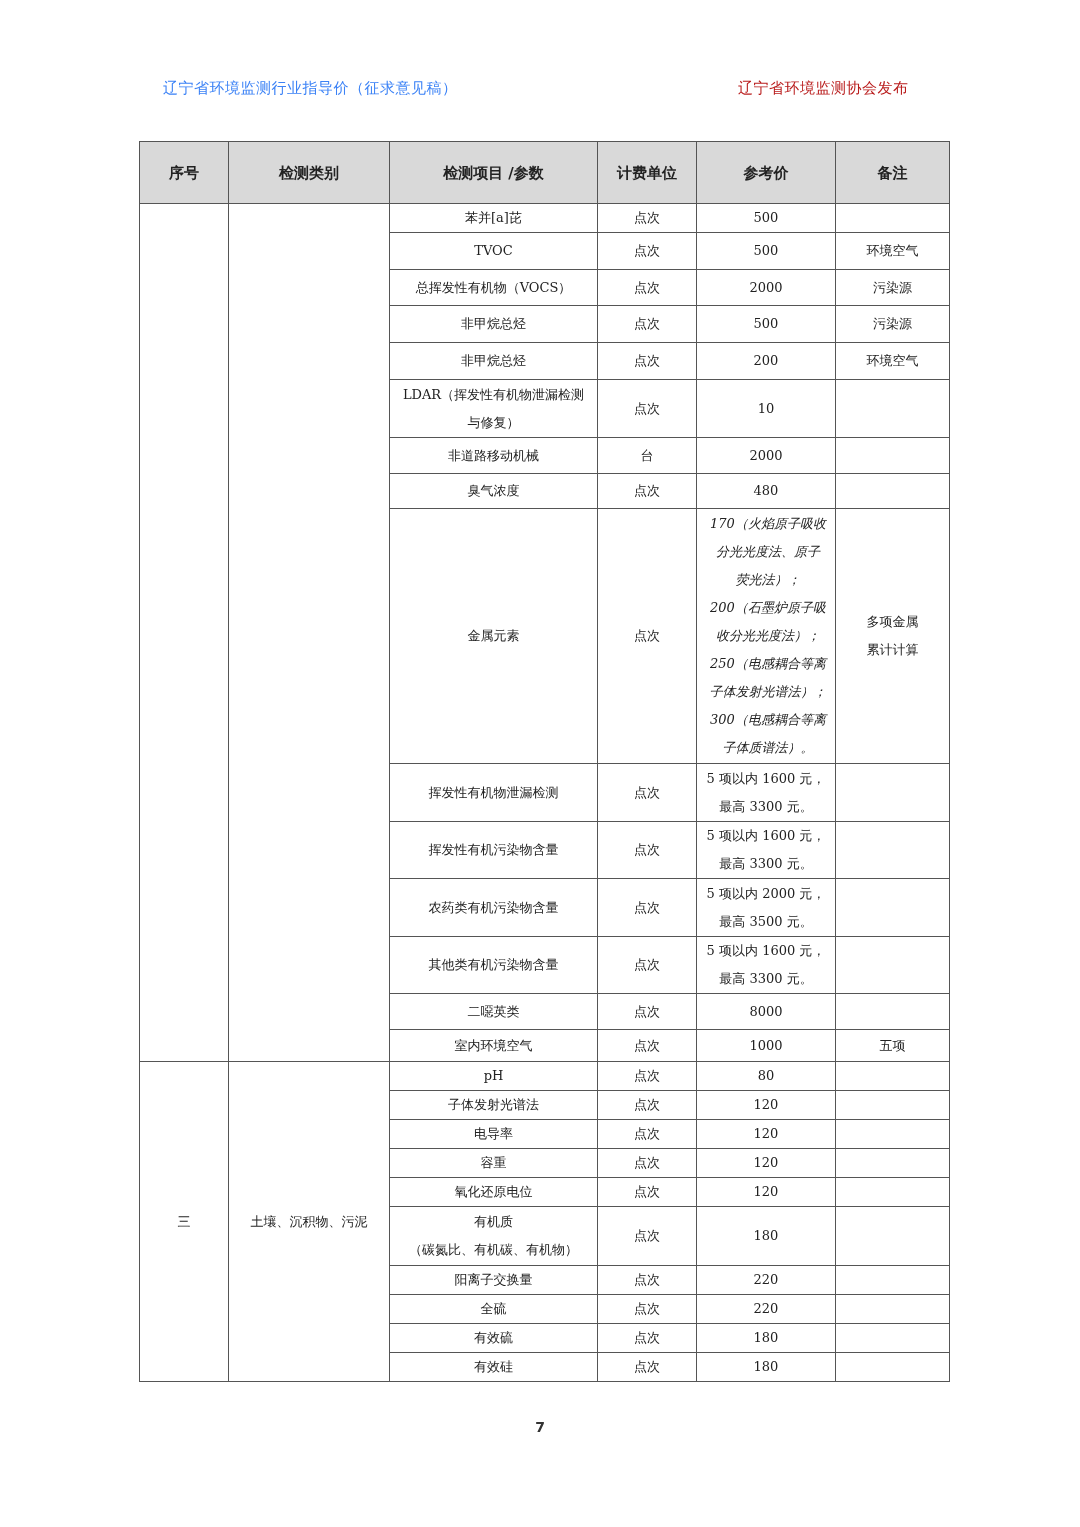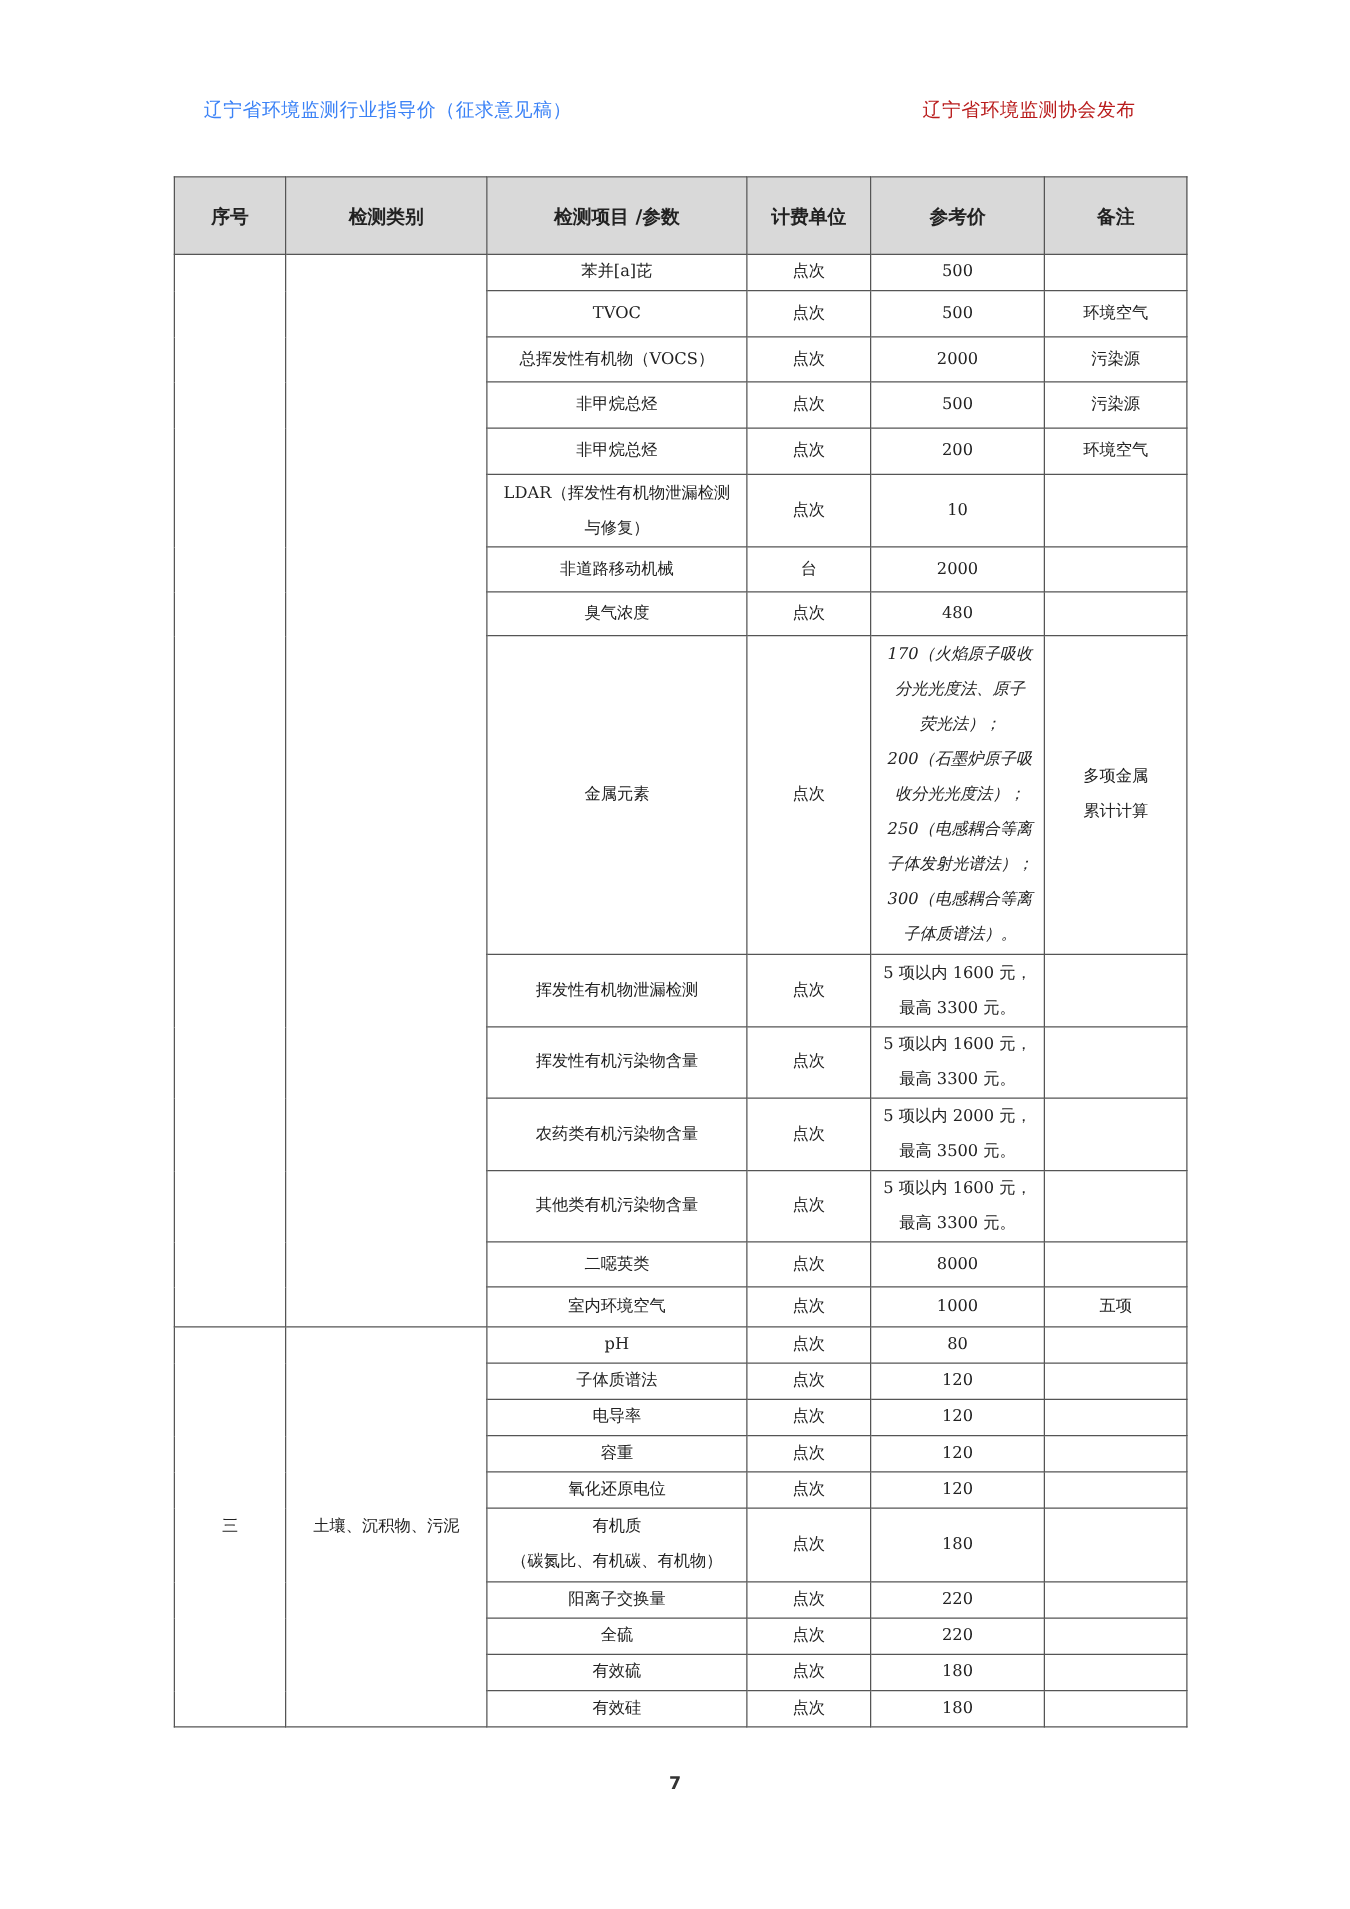--- a/index.html
+++ b/index.html
@@ -163,21 +163,21 @@
 
     <tr style="height:29px">
       <td rowspan="10">三</td>
       <td rowspan="10">土壤、沉积物、污泥</td>
       <td>pH</td>
       <td>点次</td>
       <td>80</td>
       <td></td>
     </tr>
     <tr style="height:29px">
-      <td>子体质谱法</td>
+      <td>子体发射光谱法</td>
       <td>点次</td>
       <td>120</td>
       <td></td>
     </tr>
     <tr style="height:29px">
       <td>电导率</td>
       <td>点次</td>
       <td>120</td>
       <td></td>
     </tr>

